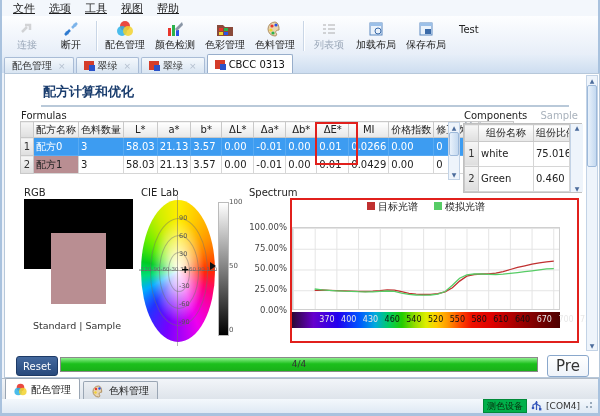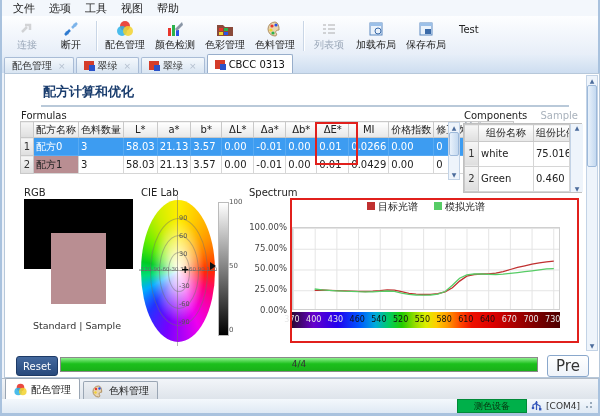--- a/index.html
+++ b/index.html
@@ -4,21 +4,21 @@
 <style>
   html,body{margin:0;padding:0;}
   body{width:600px;height:416px;overflow:hidden;font-family:"DejaVu Sans","Liberation Sans",sans-serif;
        -webkit-font-smoothing:antialiased;}
   .window{position:relative;width:600px;height:416px;background:#eef3fa;box-sizing:border-box;
           border-left:2px solid #a9c2de;border-right:2px solid #a9c2de;border-bottom:3px solid #a9c2de;}
 
   
   .menubar{position:absolute;top:0;left:0;right:0;height:16px;background:#f3f7fc;
            border-bottom:1px solid #dde6f0;display:flex;align-items:center;padding-left:4px;}
-  .menu-item{font-size:11px;color:#222;padding:0 7px;cursor:default;}
+  .menu-item{font-size:11px;color:#222;padding:0 7px;cursor:default;text-decoration:underline;}
 
   
   .toolbar{position:absolute;top:16px;left:0;right:0;height:39px;
            background:linear-gradient(#fdfeff,#e7eef8);border-bottom:1px solid #c7d5e6;
            display:flex;align-items:center;padding:0 3px;}
   .tool{display:flex;flex-direction:column;align-items:center;justify-content:center;
         padding:1px 5px;font-size:10px;color:#222;min-width:34px;}
   .tool .ticon{height:19px;display:flex;align-items:center;justify-content:center;}
   .tool.disabled{color:#9aa7b8;}
   .tool.disabled svg{opacity:.45;filter:grayscale(1);}
@@ -107,21 +107,21 @@
   .spec-ytick{position:absolute;width:40px;text-align:right;font-size:8.5px;color:#444;}
   .spec-plot{position:absolute;left:47px;top:41px;width:268px;height:83px;border:1px solid #d0d0d0;box-sizing:border-box;
      background-image:linear-gradient(to right,#e4e4e4 1px,transparent 1px),linear-gradient(to bottom,#e4e4e4 1px,transparent 1px);
      background-size:21.7px 100%,100% 20.75px;}
   .spec-plot svg{position:absolute;left:0;top:0;}
   .spec-rainbow{position:absolute;left:47px;top:126px;width:268px;height:16px;
      background:linear-gradient(90deg,
        #2a0a33 0%,#6600cc 8%,#2200ee 17%,#0055ff 25%,#00aadd 31%,#00cc66 36%,
        #22cc00 41%,#99dd00 46%,#ddee00 50%,#ffcc00 54%,#ff9900 58%,#ff4400 63%,
        #ee1100 67%,#dd0000 75%,#aa0000 83%,#770000 92%,#4d0000 100%);}
-  .sx-tick{position:absolute;top:3px;transform:translateX(-50%);font-size:8px;}
+  .sx-tick{position:absolute;top:3px;transform:translateX(-50%);font-size:8px;margin-left:35px;}
   .sx-tick.dark{color:#101010;}
   .sx-tick.light{color:#e8e8e8;}
   .redbox-spec{position:absolute;left:285px;top:124px;width:285px;height:141px;border:2px solid #e1201c;pointer-events:none;}
 
   
   .reset-btn{position:absolute;left:11px;top:282px;width:40px;height:18px;background:linear-gradient(#44699e,#27497c);
      color:#fff;font-size:10px;border:1px solid #1d3a66;border-radius:3px;display:flex;align-items:center;justify-content:center;}
   .progress{position:absolute;left:55px;top:283px;width:478px;height:15px;border:1px solid #8a8a8a;background:#f4f4f4;box-sizing:border-box;}
   .progress-fill{height:100%;background:linear-gradient(#8df08d,#1cc01c 45%,#19b019);}
   .progress-text{position:absolute;left:0;top:1px;width:100%;text-align:center;font-size:9px;color:#333;}
@@ -132,21 +132,21 @@
   
   .bottom-tabs{position:absolute;top:378px;left:0;right:0;height:21px;background:linear-gradient(#f2f5f9,#dde3ea);
      border-top:1px solid #b2bcc8;display:flex;align-items:flex-end;padding-left:3px;}
   .btab{display:flex;align-items:center;gap:4px;font-size:10px;color:#222;border:1px solid #9aa6b4;border-bottom:none;
      border-radius:2px 2px 0 0;padding:0 8px;height:18px;background:linear-gradient(#eceff3,#d7dde4);margin-right:3px;}
   .btab.active{background:#fff;height:21px;}
 
   
   .statusbar{position:absolute;top:399px;left:0;right:0;height:14px;background:linear-gradient(#f4f8fc,#dfe9f4);
      display:flex;align-items:center;justify-content:flex-end;padding-right:6px;gap:4px;}
-  .device-badge{background:#00b04a;border:1px solid #008a38;color:#07320f;font-size:9px;padding:0 16px;height:12px;line-height:12px;}
+  .device-badge{background:#00b04a;border:1px solid #008a38;color:#07320f;font-size:9px;padding:0 3px;height:12px;line-height:12px;}
   .com-label{font-size:9px;color:#333;}
   .grip{width:8px;height:8px;background:
      radial-gradient(circle at 7px 1px,#9ab 1px,transparent 1.2px),
      radial-gradient(circle at 7px 5px,#9ab 1px,transparent 1.2px),
      radial-gradient(circle at 3px 5px,#9ab 1px,transparent 1.2px);}
 </style>
 </head>
 <body>
 
 <div class="window">

